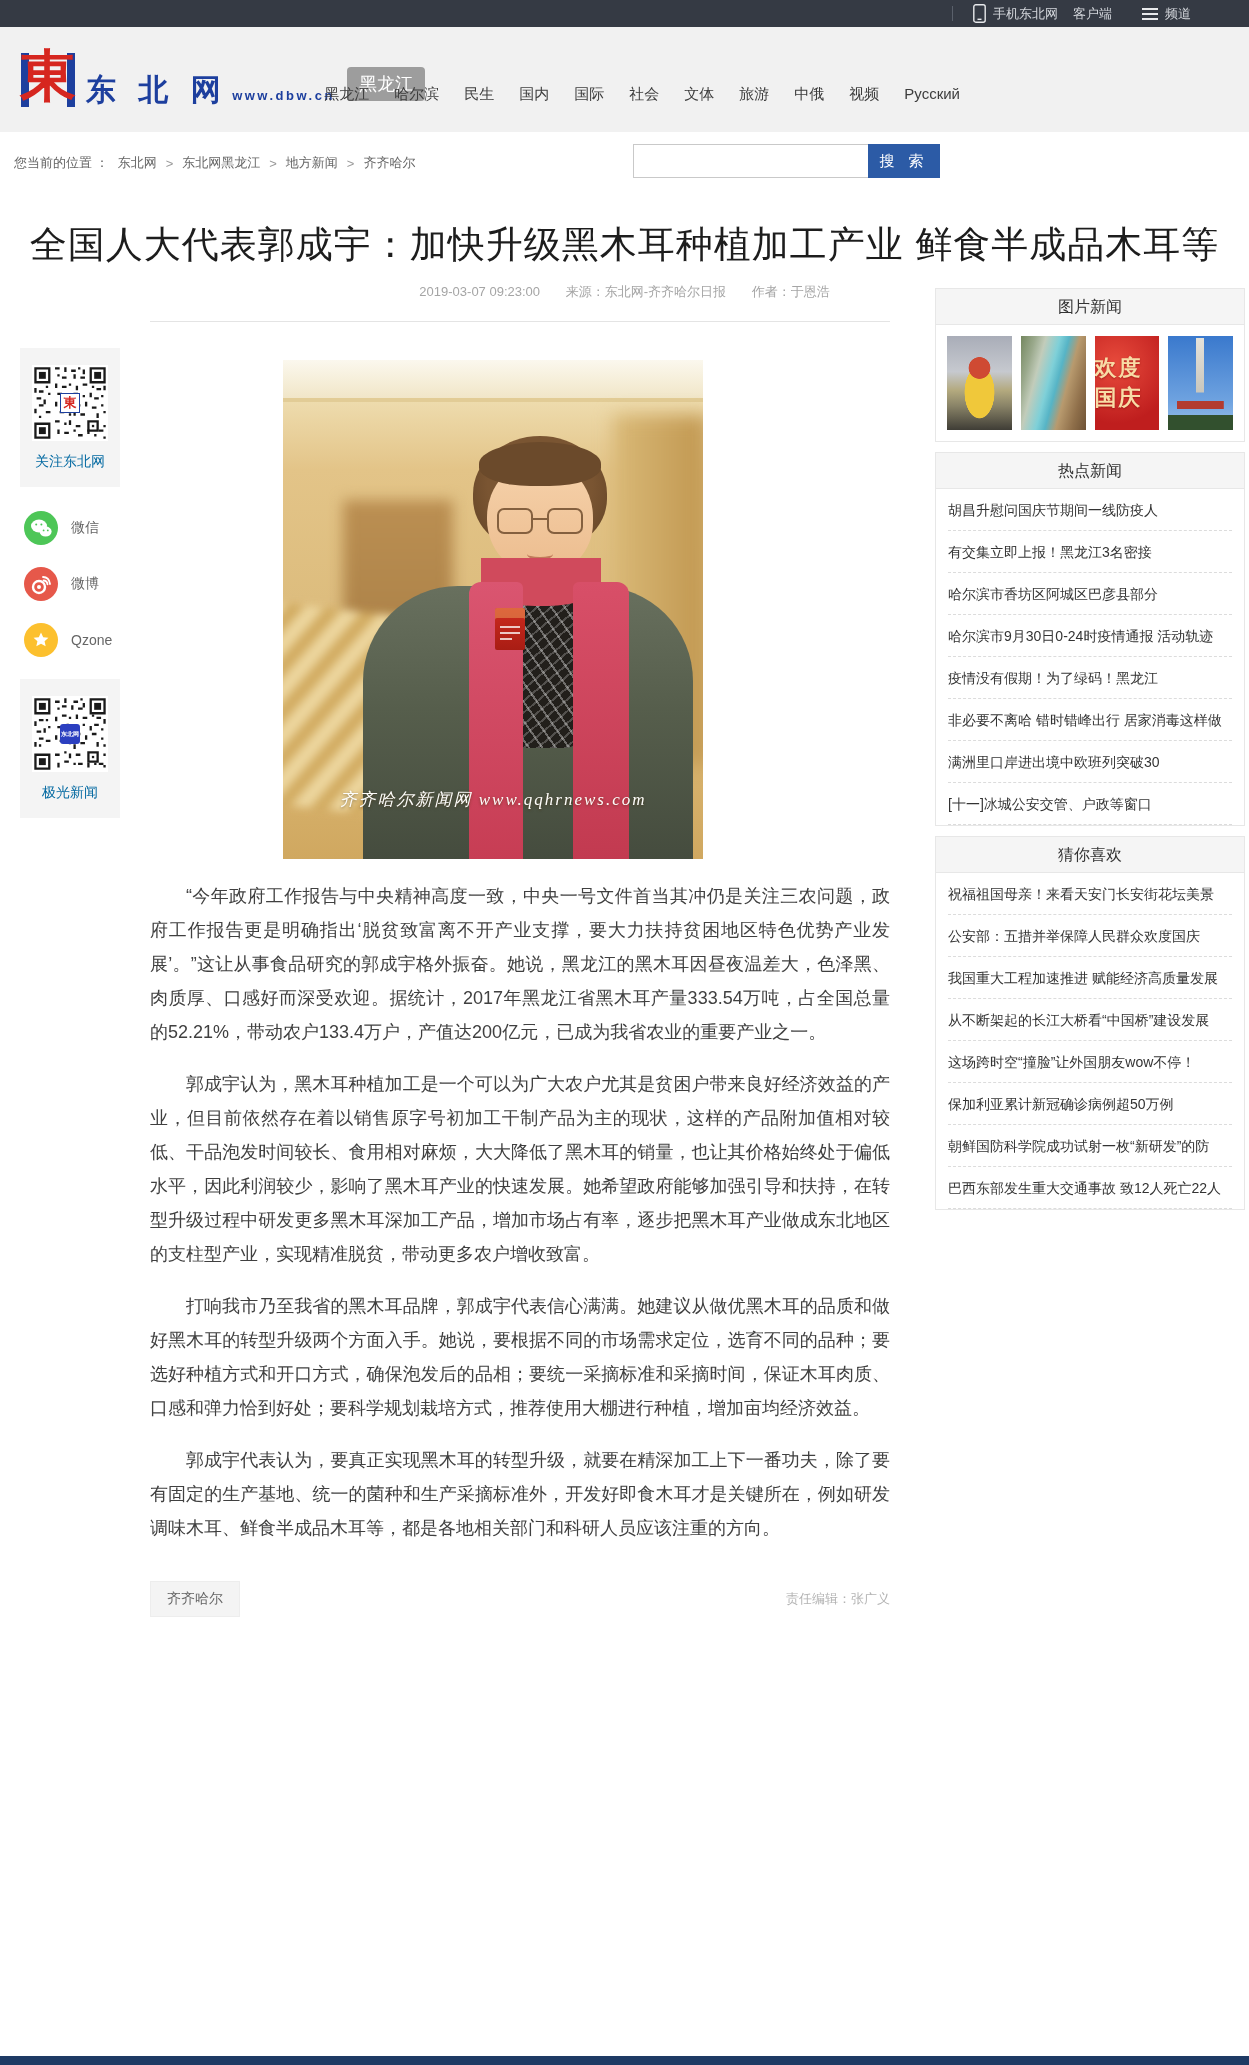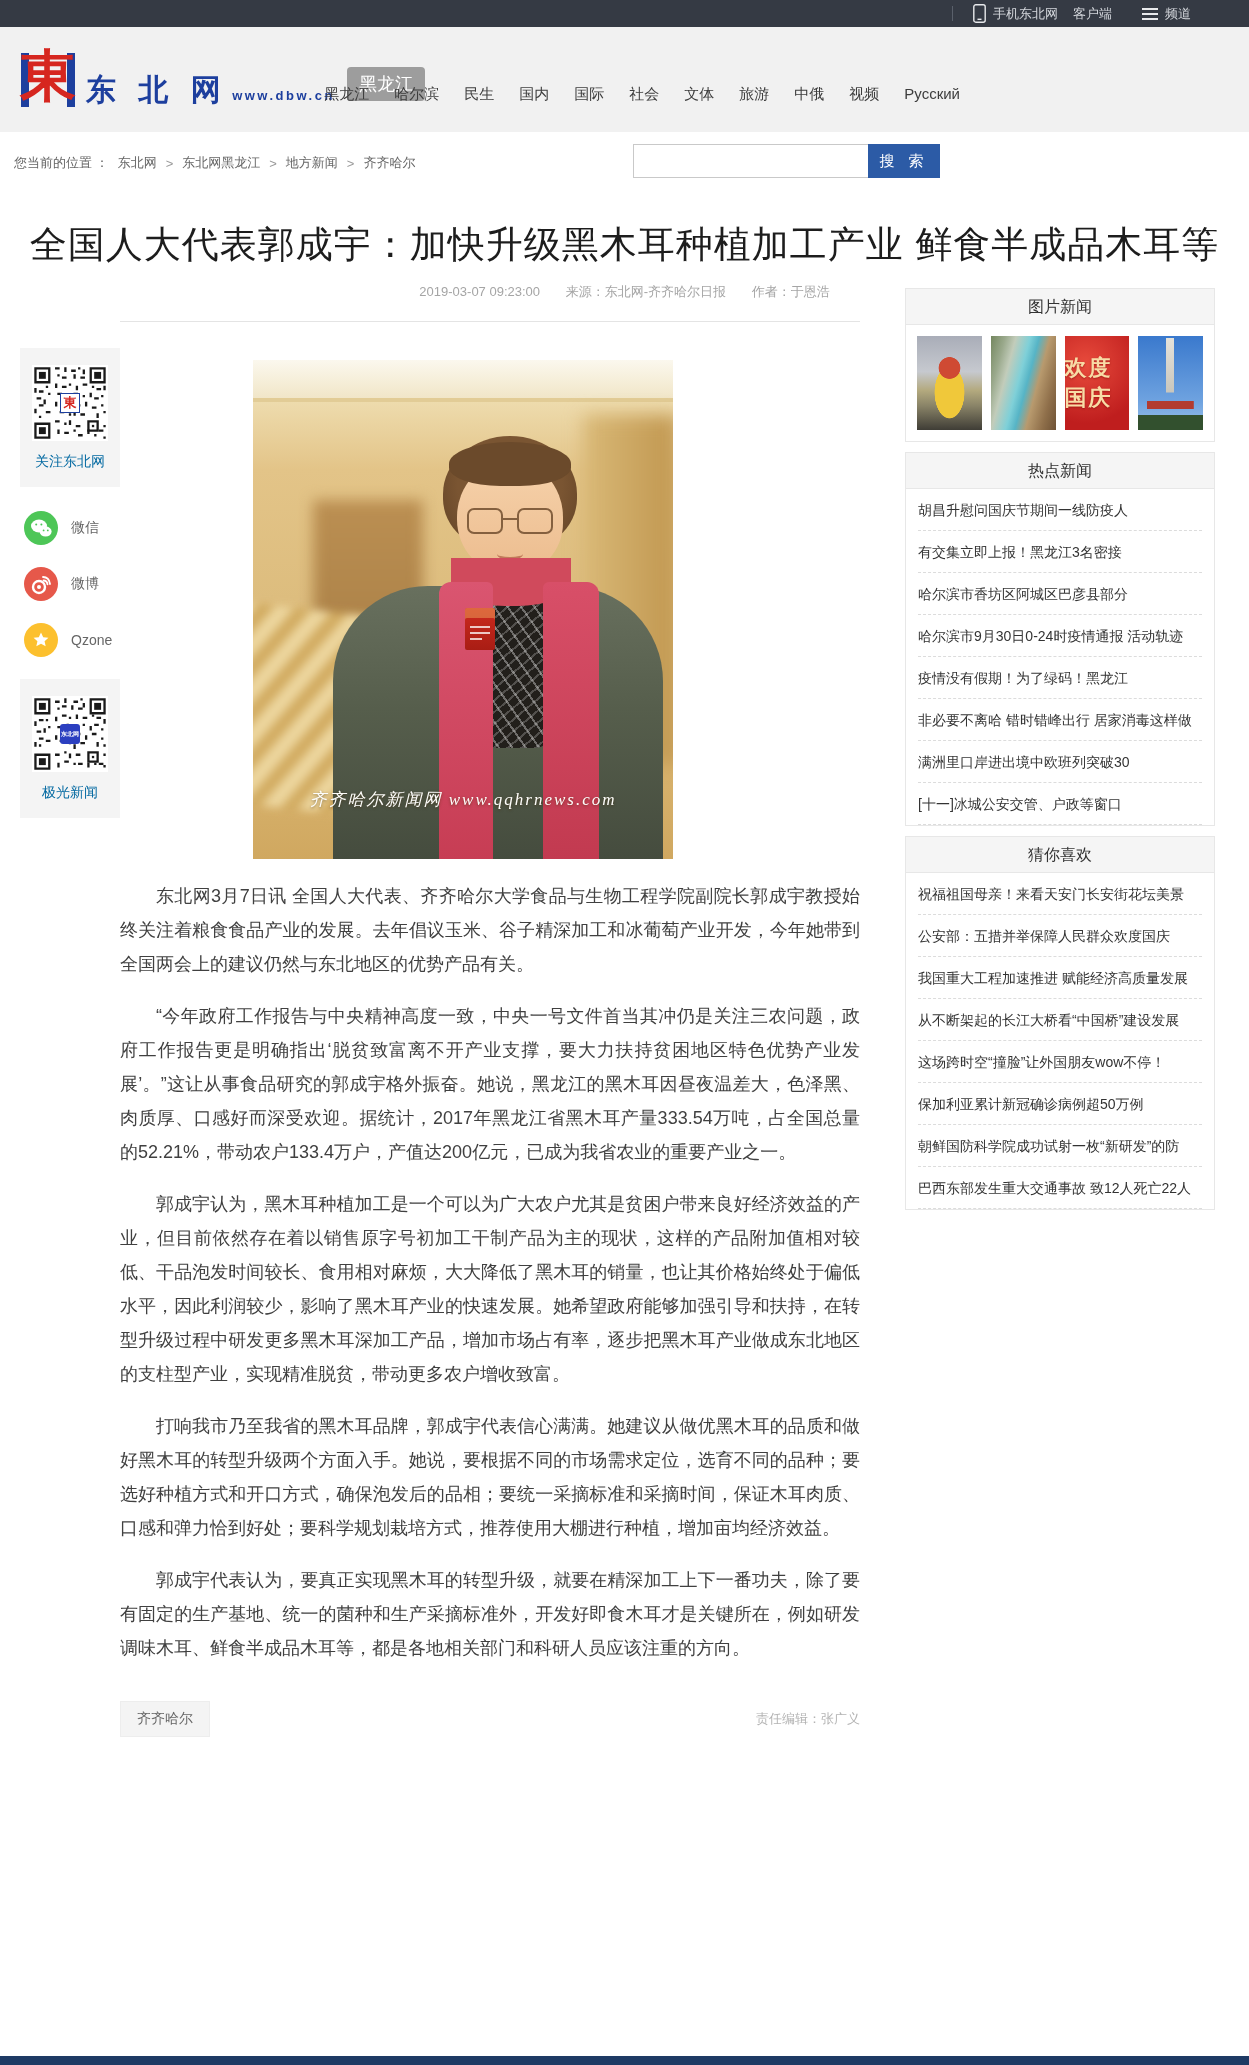--- a/index.html
+++ b/index.html
@@ -60,21 +60,21 @@
 .share-list { margin-top: 24px; }
 .share-item { display: flex; align-items: center; gap: 13px; margin: 0 0 22px 4px; cursor: pointer; }
 .share-icon { width: 34px; height: 34px; border-radius: 50%; flex: none; display: flex; align-items: center; justify-content: center; }
 .share-icon svg { display: block; }
 .icon-wechat { background: #4dc657; }
 .icon-weibo { background: #e6584a; }
 .icon-qzone { background: #fcc02e; }
 .share-label { font-size: 14px; color: #666; }
 
 
-.article { width: 740px; flex: none; }
+.article { width: 740px; margin-left: 30px; flex: none; }
 .article .divider { border-top: 1px solid #e4e4e4; margin-top: 20px; }
 .article p { margin-top: 18px; font-size: 18px; line-height: 34px; color: #404040; text-indent: 2em; text-align: justify; }
 .article p:first-of-type { margin-top: 20px; }
 .article-footer { display: flex; justify-content: space-between; align-items: center; margin-top: 36px; }
 .tag { background: #f4f4f4; border: 1px solid #ededed; color: #666; font-size: 14px; padding: 8px 16px; cursor: pointer; }
 .editor { color: #b3b3b3; font-size: 13px; }
 
 
 .photo { position: relative; width: 420px; height: 499px; margin: 38px 0 0 133px; overflow: hidden;
   background: linear-gradient(180deg,#f6efdc 0%,#eedcae 8%,#e3c488 22%,#ddbd7e 48%,#d9b46f 78%,#d0a860 100%); }
@@ -306,21 +306,20 @@
         <div class="ph-scarf-l"></div>
         <div class="ph-scarf-r"></div>
         <div class="ph-badge">
             <i></i>
             <i></i>
             <i></i>
           </div>
         <div class="ph-watermark">齐齐哈尔新闻网  www.qqhrnews.com</div>
       </div>
 
-      <p>东北网3月7日讯 全国人大代表、齐齐哈尔大学食品与生物工程学院副院长郭成宇教授始终关注着粮食食品产业的发展。去年倡议玉米、谷子精深加工和冰葡萄产业开发，今年她带到全国两会上的建议仍然与东北地区的优势产品有关。</p>
       <p>“今年政府工作报告与中央精神高度一致，中央一号文件首当其冲仍是关注三农问题，政府工作报告更是明确指出‘脱贫致富离不开产业支撑，要大力扶持贫困地区特色优势产业发展’。”这让从事食品研究的郭成宇格外振奋。她说，黑龙江的黑木耳因昼夜温差大，色泽黑、肉质厚、口感好而深受欢迎。据统计，2017年黑龙江省黑木耳产量333.54万吨，占全国总量的52.21%，带动农户133.4万户，产值达200亿元，已成为我省农业的重要产业之一。</p>
       <p>郭成宇认为，黑木耳种植加工是一个可以为广大农户尤其是贫困户带来良好经济效益的产业，但目前依然存在着以销售原字号初加工干制产品为主的现状，这样的产品附加值相对较低、干品泡发时间较长、食用相对麻烦，大大降低了黑木耳的销量，也让其价格始终处于偏低水平，因此利润较少，影响了黑木耳产业的快速发展。她希望政府能够加强引导和扶持，在转型升级过程中研发更多黑木耳深加工产品，增加市场占有率，逐步把黑木耳产业做成东北地区的支柱型产业，实现精准脱贫，带动更多农户增收致富。</p>
       <p>打响我市乃至我省的黑木耳品牌，郭成宇代表信心满满。她建议从做优黑木耳的品质和做好黑木耳的转型升级两个方面入手。她说，要根据不同的市场需求定位，选育不同的品种；要选好种植方式和开口方式，确保泡发后的品相；要统一采摘标准和采摘时间，保证木耳肉质、口感和弹力恰到好处；要科学规划栽培方式，推荐使用大棚进行种植，增加亩均经济效益。</p>
       <p>郭成宇代表认为，要真正实现黑木耳的转型升级，就要在精深加工上下一番功夫，除了要有固定的生产基地、统一的菌种和生产采摘标准外，开发好即食木耳才是关键所在，例如研发调味木耳、鲜食半成品木耳等，都是各地相关部门和科研人员应该注重的方向。</p>
 
       <div class="article-footer">
         <span class="tag">齐齐哈尔</span>
         <span class="editor">责任编辑：张广义</span>
       </div>
     </div>

